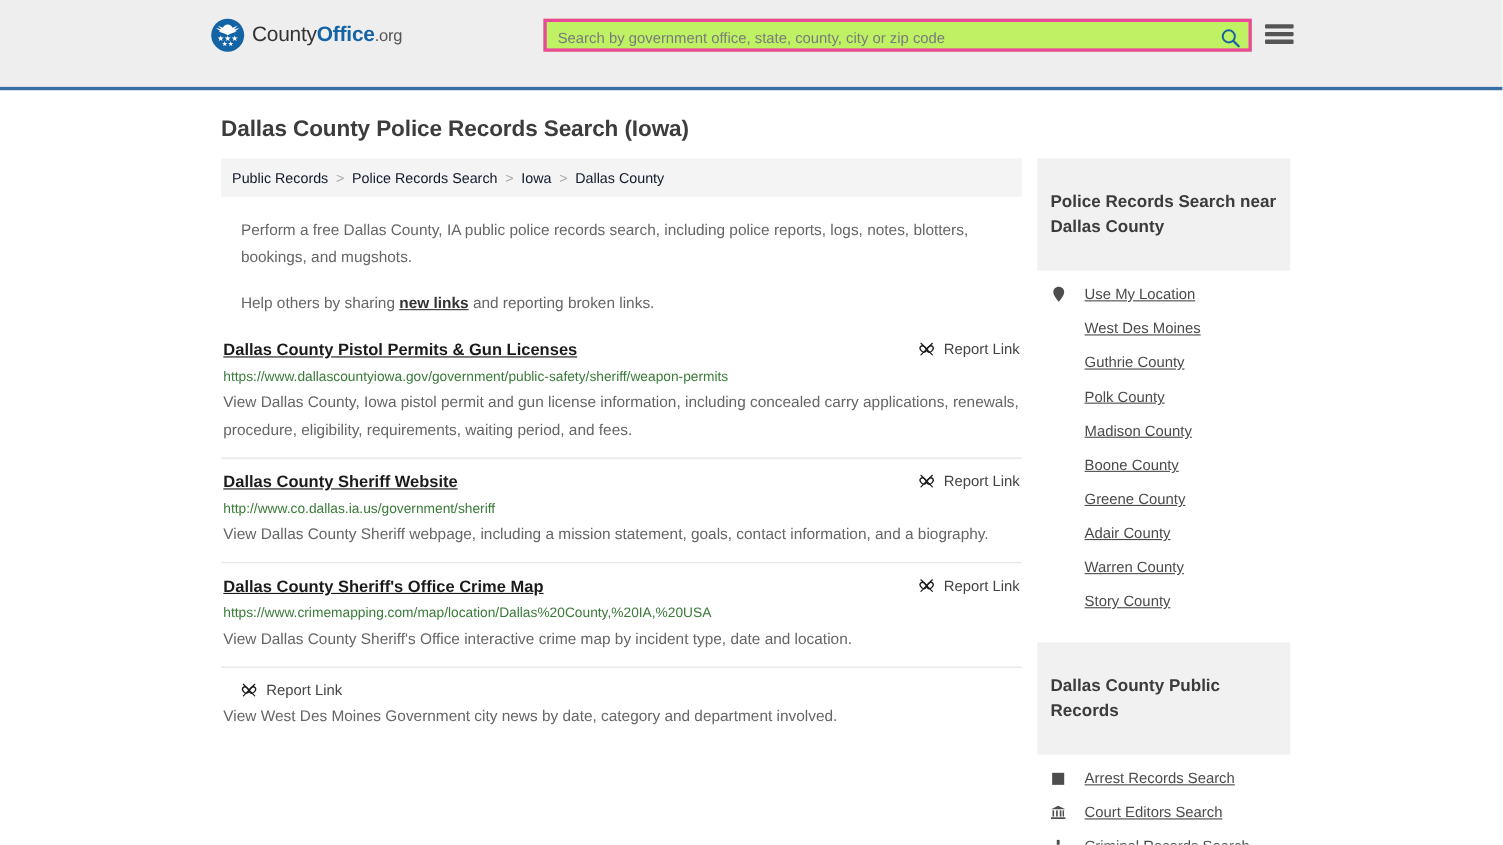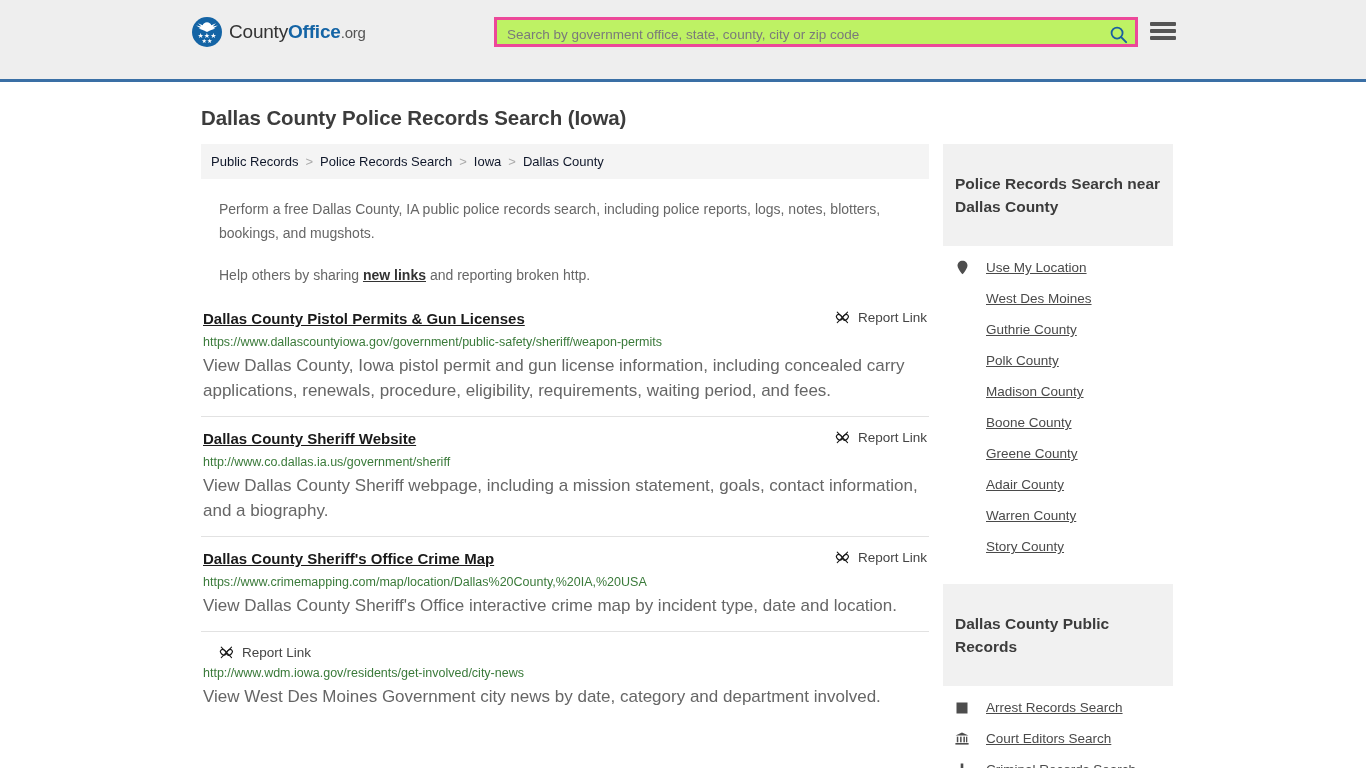--- a/index.html
+++ b/index.html
@@ -174,21 +174,21 @@
     display: block;
     font-size: 12.5px;
     color: #3a7a3a;
     margin-top: 5px;
     line-height: 16px;
     word-break: break-all;
     text-decoration: none;
   }
   .result-desc {
     margin-top: 3px;
-    font-size: 17px;
+    font-size: 14px;
     line-height: 25px;
     color: #666666;
   }
 
   
   .side-box { margin-bottom: 6px; }
   .side-head {
     background: #f1f1f1;
     padding: 28px 12px;
     font-size: 15.5px;
@@ -259,21 +259,21 @@
           <span class="sep">&gt;</span>
           <a href="#">Police Records Search</a>
           <span class="sep">&gt;</span>
           <a href="#">Iowa</a>
           <span class="sep">&gt;</span>
           <a href="#">Dallas County</a>
         </nav>
 
         <div class="intro">
           <p>Perform a free Dallas County, IA public police records search, including police reports, logs, notes, blotters, bookings, and mugshots.</p>
-          <p><span>Help others by sharing </span><a href="#">new links</a><span> and reporting broken http.</span></p>
+          <p><span>Help others by sharing </span><a href="#">new links</a><span> and reporting broken links.</span></p>
         </div>
 
         <div class="results" id="results-list">
             <div class="result">
               <div class="result-head">
                 <a class="result-title" href="#">Dallas County Pistol Permits &amp; Gun Licenses</a>
                 <div class="report-link">
                   <svg width="15" height="15" viewBox="0 0 16 16">
                     <path d="M2.4 2.2 L13.4 13.4 M13.4 2.2 L2.4 13.4" stroke="#1a1a1a" stroke-width="1.15" fill="none" stroke-linecap="round"></path>
                     <ellipse cx="4.6" cy="7.8" rx="2.5" ry="3.4" fill="none" stroke="#1a1a1a" stroke-width="1.3" transform="rotate(-45 4.6 7.8)"></ellipse>
@@ -319,21 +319,20 @@
               <div class="result-head">
                 <div class="report-link">
                   <svg width="15" height="15" viewBox="0 0 16 16">
                     <path d="M2.4 2.2 L13.4 13.4 M13.4 2.2 L2.4 13.4" stroke="#1a1a1a" stroke-width="1.15" fill="none" stroke-linecap="round"></path>
                     <ellipse cx="4.6" cy="7.8" rx="2.5" ry="3.4" fill="none" stroke="#1a1a1a" stroke-width="1.3" transform="rotate(-45 4.6 7.8)"></ellipse>
                     <ellipse cx="11.2" cy="7.8" rx="2.5" ry="3.4" fill="none" stroke="#1a1a1a" stroke-width="1.3" transform="rotate(45 11.2 7.8)"></ellipse>
                   </svg>
                   <span>Report Link</span>
                 </div>
               </div>
-              <a class="result-url" href="#">http://www.wdm.iowa.gov/residents/get-involved/city-news</a>
               <div class="result-desc">View West Des Moines Government city news by date, category and department involved.</div>
             </div>
           </div>
       </div>
 
       <aside class="col-side">
 
         <section class="side-box">
           <div class="side-head">Police Records Search near Dallas County</div>
           <ul class="side-list" id="nearby-list">

